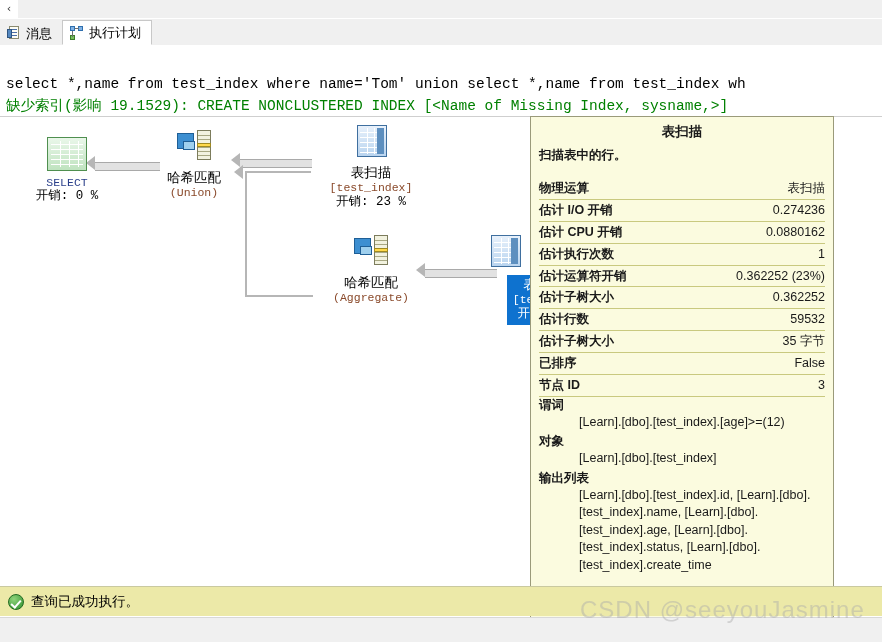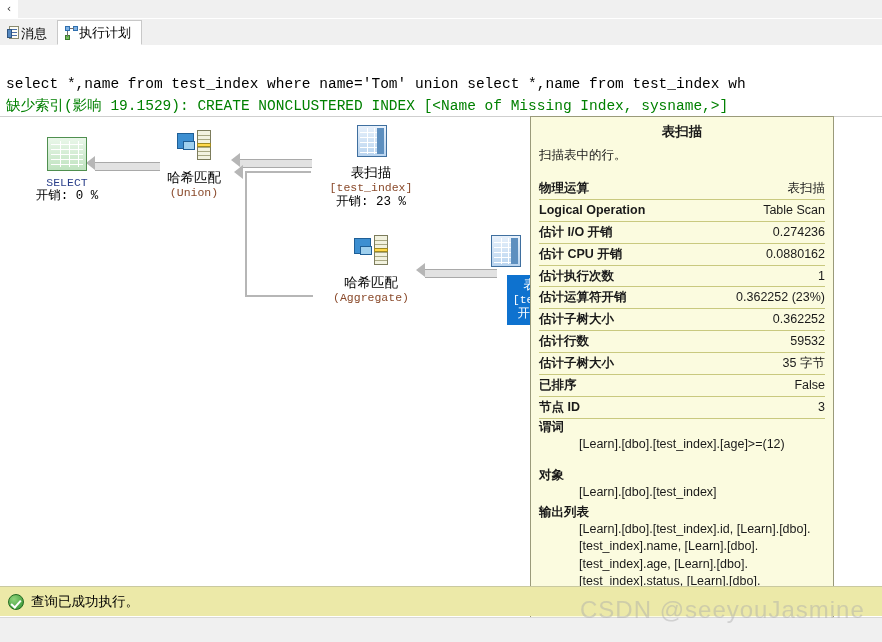--- a/index.html
+++ b/index.html
@@ -40,21 +40,21 @@
 
   
   .tabbar {
     position: absolute; left: 0; top: 19px;
     width: 882px; height: 26px;
     background: #f0f0f0;
     display: flex; align-items: flex-end;
   }
   .tab {
     height: 24px;
-    display: flex; align-items: center; 
+    display: flex; align-items: center; gap: 5px;
     padding: 0 10px 0 7px;
     font-size: 13px; color: #000;
     cursor: pointer;
   }
   .tab.inactive { background: #f0f0f0; }
   .tab.active {
     background: #ffffff;
     border: 1px solid #c8c8c8;
     border-bottom: 1px solid #ffffff;
     height: 25px;
@@ -222,21 +222,21 @@
     padding: 6px 8px 8px 8px;
     overflow: hidden;
     height: 526px;
   }
   .tt-title {
     text-align: center;
     font-weight: bold;
     font-size: 13.5px;
     margin-bottom: 6px;
   }
-  .tt-desc { margin-bottom: 14px; font-size: 12.5px; }
+  .tt-desc { margin-bottom: 14px; font-size: 12.5px; font-weight: bold; }
   .tt-row {
     display: flex; justify-content: space-between;
     border-bottom: 1px solid #c9c97f;
     padding: 2px 0 2px 0;
     font-size: 12.5px;
     line-height: 1.35;
   }
   .tt-row:first-of-type { border-top: 1px solid #c9c97f; }
   .tt-row .k { font-weight: bold; }
   .tt-row .v { text-align: right; }
@@ -432,24 +432,20 @@
 
   <div class="tooltip">
     <div class="tt-title">表扫描</div>
     <div class="tt-desc">扫描表中的行。</div>
 
     <div class="tt-row">
       <span class="k">物理运算</span>
       <span class="v">表扫描</span>
     </div>
     <div class="tt-row">
-      <span class="k">Logical Operation</span>
-      <span class="v">Table Scan</span>
-    </div>
-    <div class="tt-row">
       <span class="k">估计 I/O 开销</span>
       <span class="v">0.274236</span>
     </div>
     <div class="tt-row">
       <span class="k">估计 CPU 开销</span>
       <span class="v">0.0880162</span>
     </div>
     <div class="tt-row">
       <span class="k">估计执行次数</span>
       <span class="v">1</span>
@@ -476,21 +472,21 @@
     </div>
     <div class="tt-row">
       <span class="k">节点 ID</span>
       <span class="v">3</span>
     </div>
 
     <div class="tt-sec">
       <div class="h">谓词</div>
       <div class="b">[Learn].[dbo].[test_index].[age]&gt;=(12)</div>
     </div>
-    <div class="tt-sec" style="margin-top:14px;">
+    <div class="tt-sec" style="margin-top:2px;">
       <div class="h">对象</div>
       <div class="b">[Learn].[dbo].[test_index]</div>
     </div>
     <div class="tt-sec" style="margin-top:2px;">
       <div class="h">输出列表</div>
       <div class="b">[Learn].[dbo].[test_index].id, [Learn].[dbo].[test_index].name, [Learn].[dbo].[test_index].age, [Learn].[dbo].[test_index].status, [Learn].[dbo].[test_index].create_time</div>
     </div>
   </div>
 
   <div class="statusbar">

